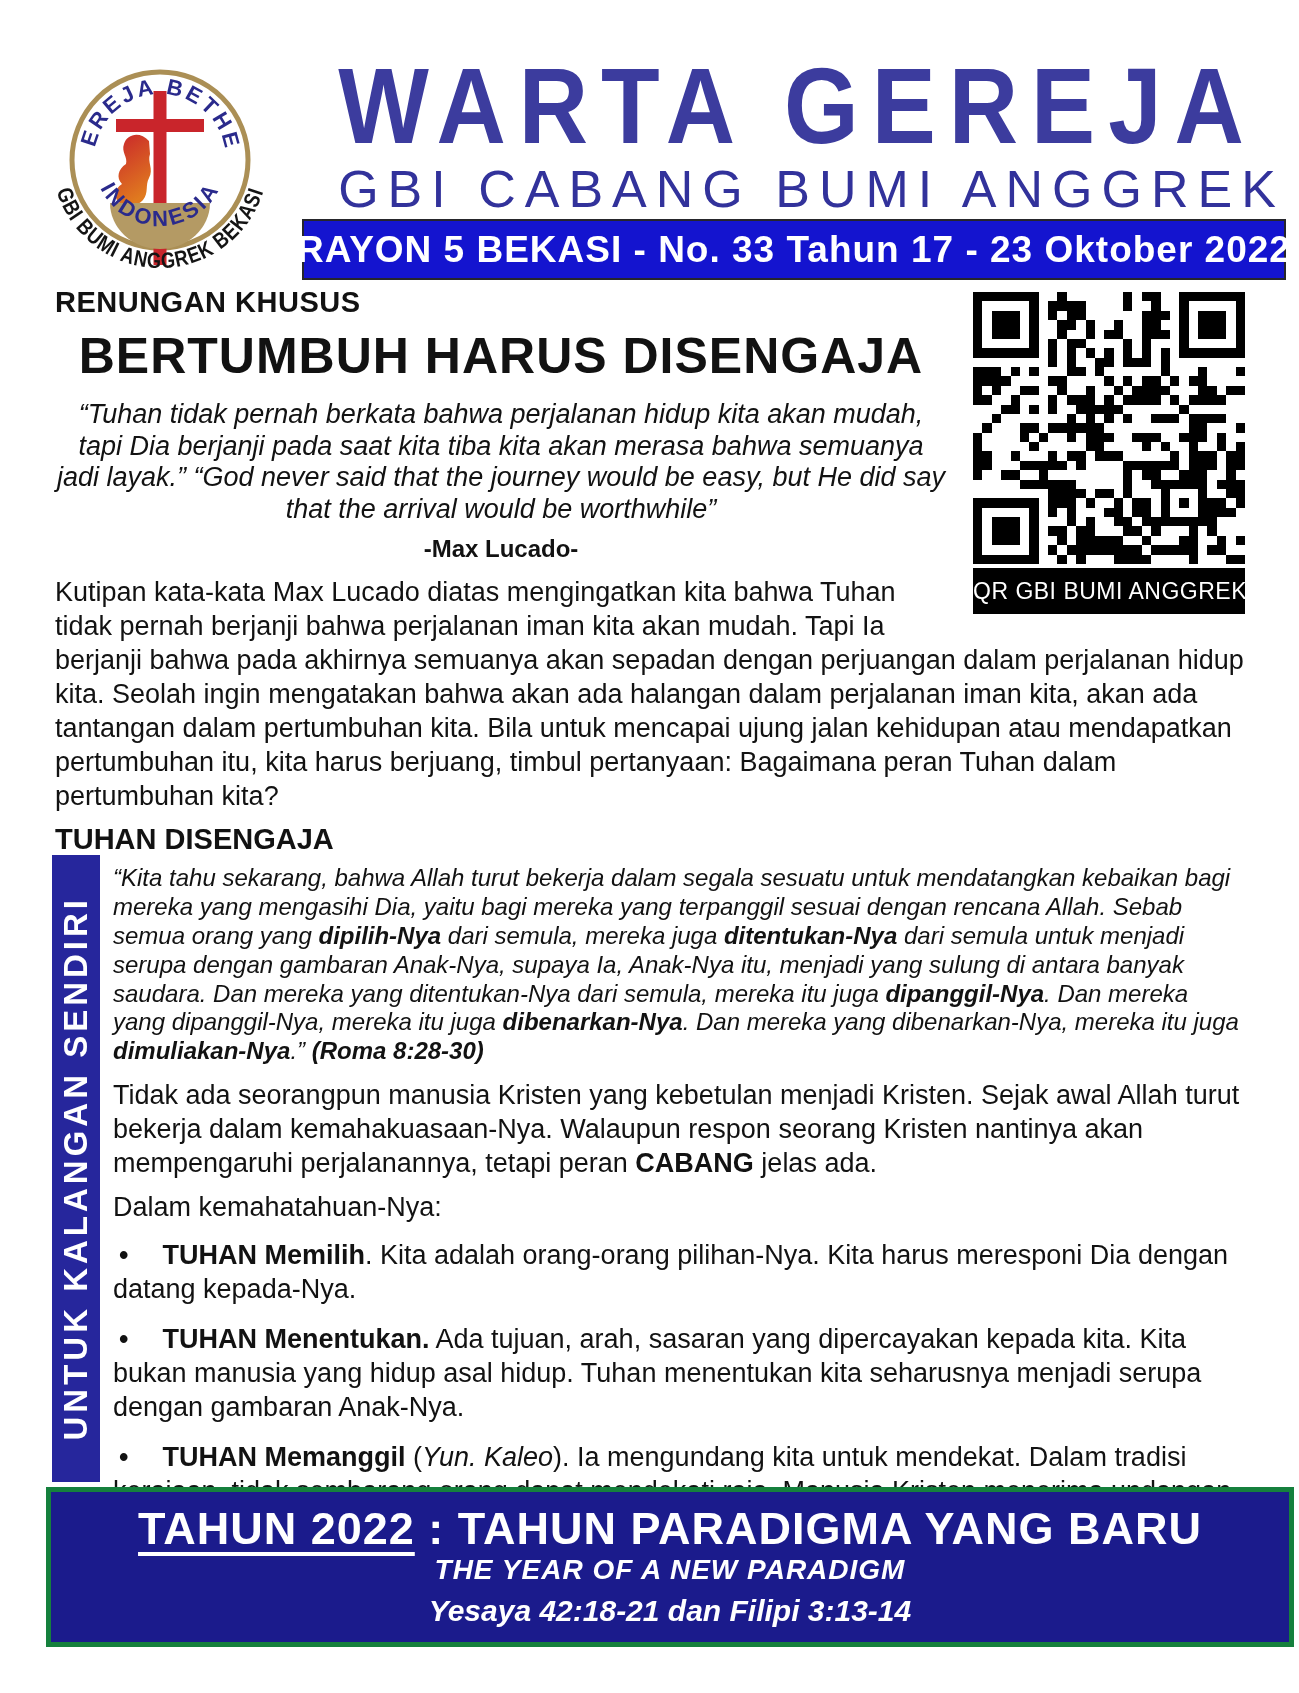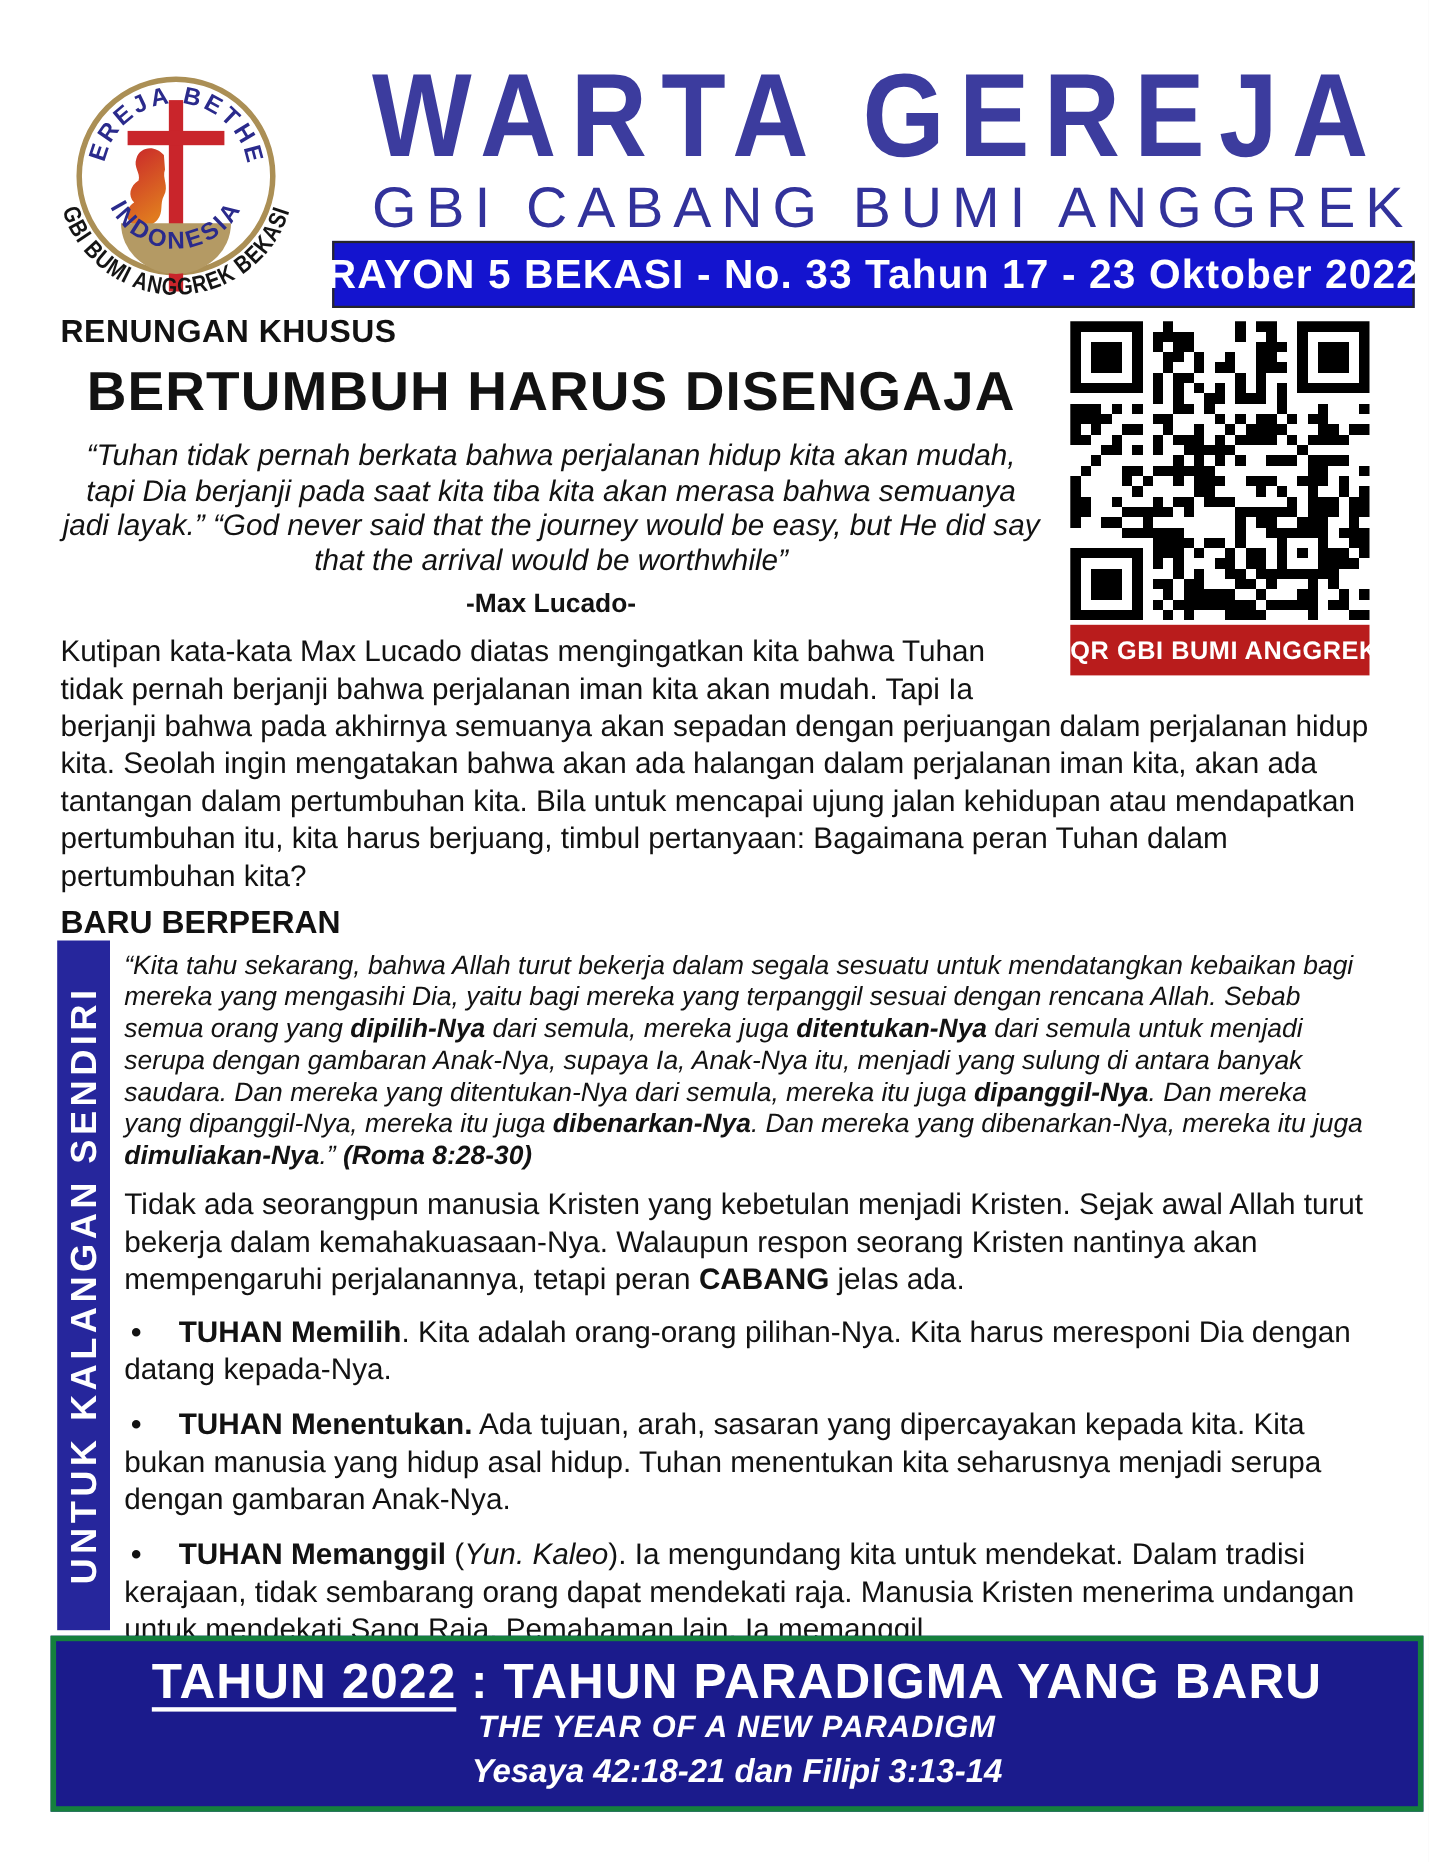--- a/index.html
+++ b/index.html
@@ -25,21 +25,21 @@
     position:absolute;left:302px;top:219px;width:984px;height:61px;
     background:var(--banner-blue);border:2px solid #26262b;box-sizing:border-box;
     color:#ffffff;font-size:37px;font-weight:600;letter-spacing:1px;
     display:flex;align-items:center;justify-content:center;white-space:nowrap;
   }
   
   .article{position:absolute;left:55px;top:286px;width:1190px;}
   .qr-wrap{float:right;width:272px;margin:6px 0 14px 26px;}
   .qr-code{display:block;width:272px;height:272px;}
   .qr-caption{
-    background:#b91c1c;color:#fff;text-align:center;font-size:23px;font-weight:700;
+    background:#000000;color:#fff;text-align:center;font-size:23px;font-weight:400;
     letter-spacing:.5px;height:46px;line-height:46px;margin-top:4px;white-space:nowrap;
   }
   .kicker{font-size:29px;font-weight:800;letter-spacing:.5px;margin:0 0 8px 0;}
   .article-title{
     font-size:50px;font-weight:900;letter-spacing:1px;text-align:center;
     margin:6px 0 14px 0;
   }
   .opening-quote{
     font-style:italic;font-size:27px;line-height:1.17;text-align:center;
     margin:0 0 10px 0;font-weight:500;
@@ -532,25 +532,26 @@
           <rect x="28" y="28" width="1" height="1"></rect>
         </svg>
       <div class="qr-caption">QR GBI BUMI ANGGREK</div>
     </div>
 
     <h3 class="kicker">RENUNGAN KHUSUS</h3>
     <h1 class="article-title">BERTUMBUH HARUS DISENGAJA</h1>
     <p class="opening-quote">“Tuhan tidak pernah berkata bahwa perjalanan hidup kita akan mudah, tapi Dia berjanji pada saat kita tiba kita akan merasa bahwa semuanya jadi layak.” “God never said that the journey would be easy, but He did say that the arrival would be worthwhile”</p>
     <p class="quote-attribution">-Max Lucado-</p>
     <p class="body-p">Kutipan kata-kata Max Lucado diatas mengingatkan kita bahwa Tuhan tidak pernah berjanji bahwa perjalanan iman kita akan mudah. Tapi Ia berjanji bahwa pada akhirnya semuanya akan sepadan dengan perjuangan dalam perjalanan hidup kita. Seolah ingin mengatakan bahwa akan ada halangan dalam perjalanan iman kita, akan ada tantangan dalam pertumbuhan kita. Bila untuk mencapai ujung jalan kehidupan atau mendapatkan pertumbuhan itu, kita harus berjuang, timbul pertanyaan: Bagaimana peran Tuhan dalam pertumbuhan kita?</p>
-    <h2 class="section-heading">BARU BERPERAN</h2>
+    <h2 class="section-heading">TUHAN DISENGAJA</h2>
 
     <div class="indented">
       <p class="scripture"><span style="font-style: italic;">“Kita tahu sekarang, bahwa Allah turut bekerja dalam segala sesuatu untuk mendatangkan kebaikan bagi mereka yang mengasihi Dia, yaitu bagi mereka yang terpanggil sesuai dengan rencana Allah. Sebab semua orang yang </span><span style="font-weight: 800; font-style: italic;">dipilih-Nya</span><span style="font-style: italic;"> dari semula, mereka juga </span><span style="font-weight: 800; font-style: italic;">ditentukan-Nya</span><span style="font-style: italic;"> dari semula untuk menjadi serupa dengan gambaran Anak-Nya, supaya Ia, Anak-Nya itu, menjadi yang sulung di antara banyak saudara. Dan mereka yang ditentukan-Nya dari semula, mereka itu juga </span><span style="font-weight: 800; font-style: italic;">dipanggil-Nya</span><span style="font-style: italic;">. Dan mereka yang dipanggil-Nya, mereka itu juga </span><span style="font-weight: 800; font-style: italic;">dibenarkan-Nya</span><span style="font-style: italic;">. Dan mereka yang dibenarkan-Nya, mereka itu juga </span><span style="font-weight: 800; font-style: italic;">dimuliakan-Nya</span><span style="font-style: italic;">.” </span><span style="font-weight: 800;">(Roma 8:28-30)</span></p>
       <p class="body-p lead-p"><span>Tidak ada seorangpun manusia Kristen yang kebetulan menjadi Kristen. Sejak awal Allah turut bekerja dalam kemahakuasaan-Nya. Walaupun respon seorang Kristen nantinya akan mempengaruhi perjalanannya, tetapi peran </span><span style="font-weight: 800;">CABANG</span><span> jelas ada.</span></p>
+      <p class="body-p">Dalam kemahatahuan-Nya:</p>
       <ul class="bullet-list">
         <li><span style="font-weight: 800;">TUHAN Memilih</span><span>. Kita adalah orang-orang pilihan-Nya. Kita harus meresponi Dia dengan datang kepada-Nya.</span></li>
         <li><span style="font-weight: 800;">TUHAN Menentukan.</span><span> Ada tujuan, arah, sasaran yang dipercayakan kepada kita. Kita bukan manusia yang hidup asal hidup. Tuhan menentukan kita seharusnya menjadi serupa dengan gambaran Anak-Nya.</span></li>
         <li><span style="font-weight: 800;">TUHAN Memanggil</span><span> (</span><span style="font-style: italic;">Yun. Kaleo</span><span>). Ia mengundang kita untuk mendekat. Dalam tradisi kerajaan, tidak sembarang orang dapat mendekati raja. Manusia Kristen menerima undangan untuk mendekati Sang Raja. Pemahaman lain, Ia memanggil</span></li>
       </ul>
     </div>
   </main>
 
   <div class="sidebar-band">
     <span>UNTUK KALANGAN SENDIRI</span>

